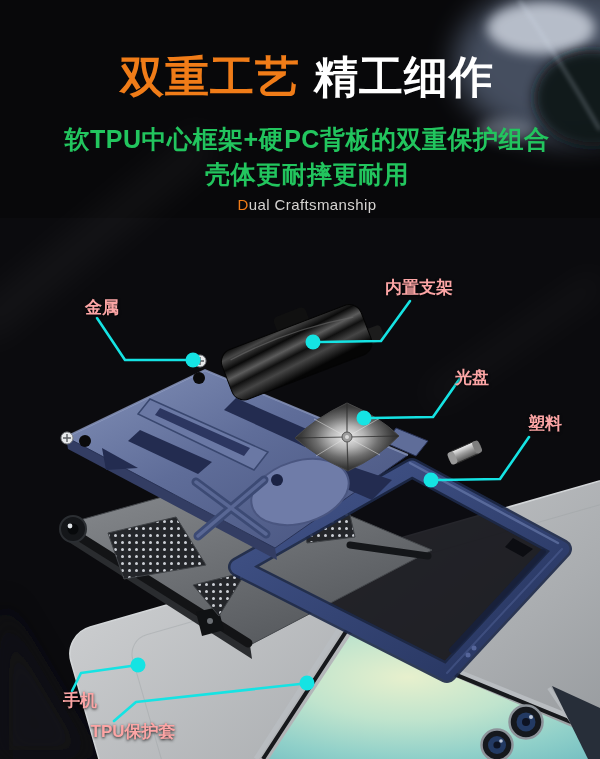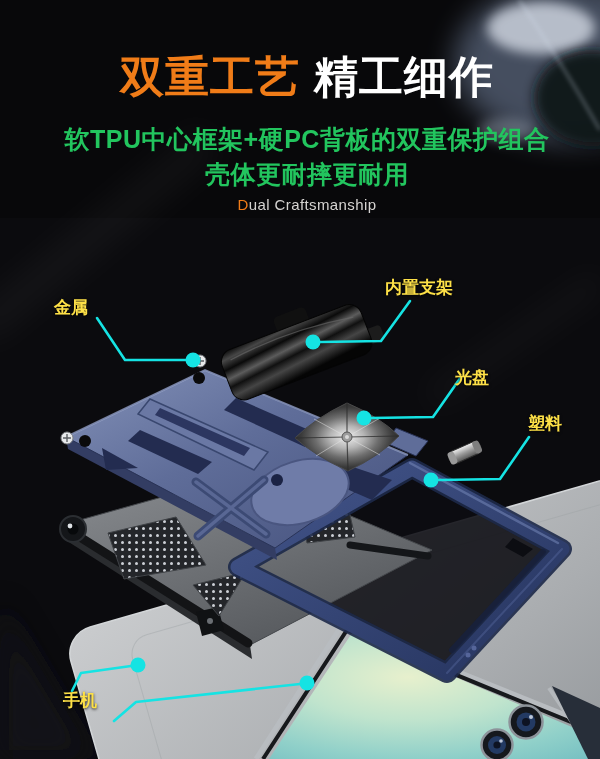--- a/index.html
+++ b/index.html
@@ -5,21 +5,21 @@
   html,body{margin:0;padding:0;background:#000;}
   .stage{position:relative;width:588px;height:759px;background:#08080a;overflow:hidden;
          font-family:"Liberation Sans","DejaVu Sans",sans-serif;padding-left:26px;}
   .stage svg{position:absolute;left:0;top:0;}
   .txt{position:absolute;left:0;width:100%;text-align:center;color:#fff;}
   .title{top:48px;font-size:44px;font-weight:900;letter-spacing:1px;white-space:nowrap;}
   .title .hl{color:#f07c18;margin-right:14px;}
   .subtitle{top:122px;font-size:25px;font-weight:700;line-height:35px;color:#22c55e;letter-spacing:.5px;}
   .tagline{top:196px;font-size:15px;font-weight:400;color:#d6d4d2;letter-spacing:.4px;}
   .tagline .hl{color:#f07c18;}
-  .co{position:absolute;transform:translate(-50%,-50%);font-size:17px;font-weight:700;color:#fde047;
+  .co{position:absolute;transform:translate(-50%,-50%);font-size:17px;font-weight:700;color:#fca5a5;
       white-space:nowrap;text-shadow:0 1px 3px rgba(0,0,0,.85);}
 </style>
 </head>
 <body>
 
 <div class="stage">
 
 <svg width="600" height="759" viewBox="0 0 600 759">
   <defs>
     <linearGradient id="gPhone" x1="0" y1="0" x2="1" y2="1">
@@ -234,19 +234,20 @@
     <span class="hl">双重工艺</span><span>精工细作</span>
   </div>
   <div class="txt subtitle">
     <div>软TPU中心框架+硬PC背板的双重保护组合</div>
     <div>壳体更耐摔更耐用</div>
   </div>
   <div class="txt tagline">
     <span class="hl">D</span><span>ual Craftsmanship</span>
   </div>
 
-  <div class="co" style="left:71px;top:307px">金属</div>
+  <div class="co" style="left:102px;top:307px">金属</div>
   <div class="co" style="left:419px;top:287px">内置支架</div>
   <div class="co" style="left:472px;top:377px">光盘</div>
   <div class="co" style="left:545px;top:423px">塑料</div>
   <div class="co" style="left:80px;top:700px">手机</div>
+  <div class="co" style="left:133px;top:731px">TPU保护套</div>
 
 </div>
 
 </body></html>

